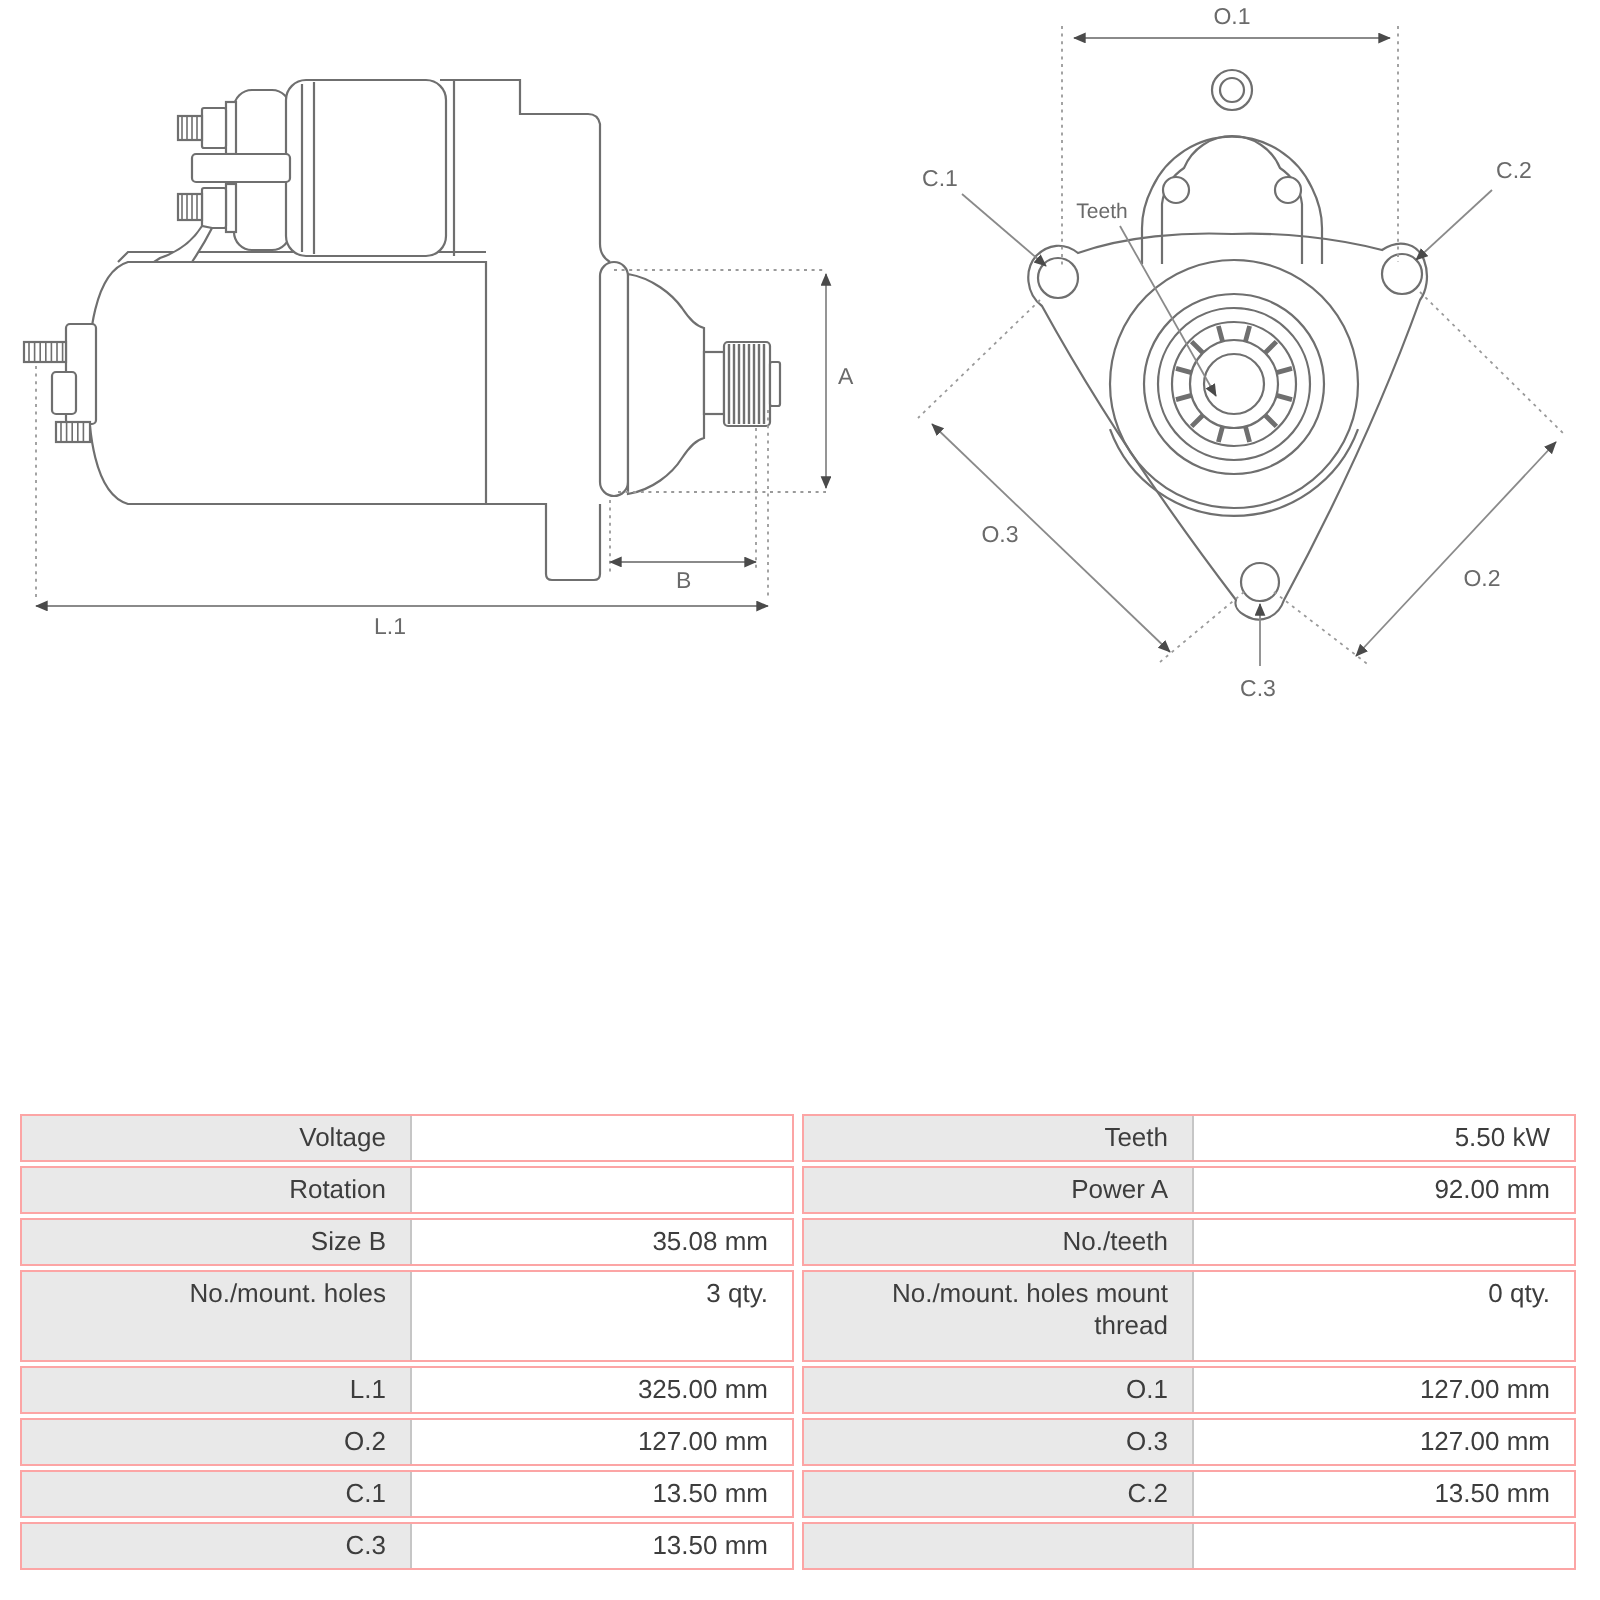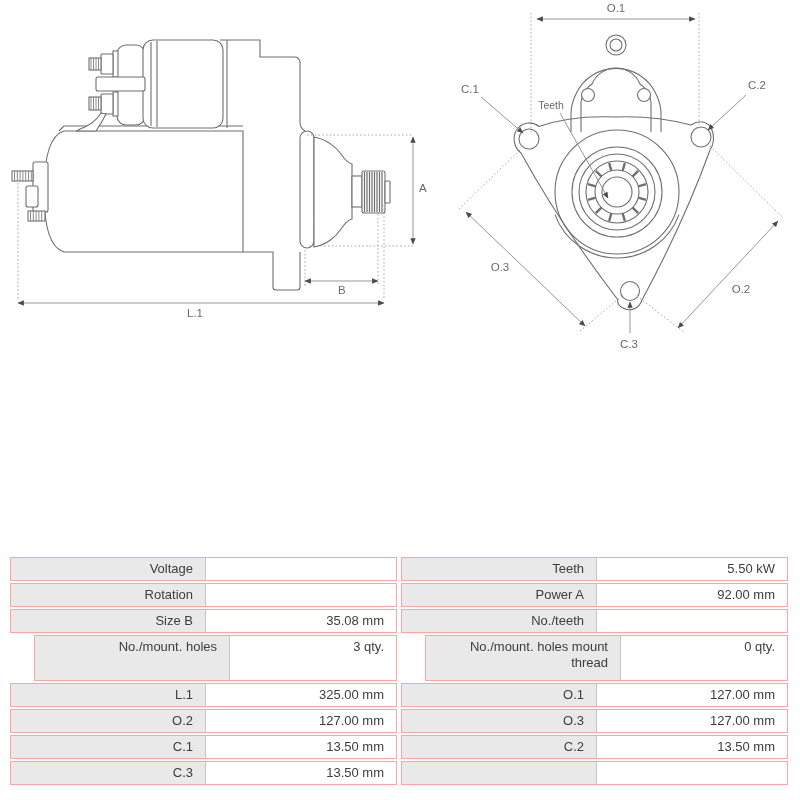--- a/index.html
+++ b/index.html
@@ -7,21 +7,21 @@
         font-family:"Liberation Sans",sans-serif;}
   .diagram-wrap{position:absolute;left:0;top:0;width:800px;height:400px;}
   svg text{font-family:"Liberation Sans",sans-serif;fill:#6a6a6a;}
   .dim-label{font-size:11.5px;}
   .teeth-label{font-size:10.5px;}
 
   
   .spec{position:absolute;left:10px;top:557px;width:778px;display:flex;gap:4px;}
   .half{width:387px;}
   .spec-row{display:flex;height:22px;border:1px solid #fca5a5;margin-bottom:2px;background:#fff;}
-  .spec-row.tall{height:44px;margin-left:24px;}
+  .spec-row.tall{height:44px;}
   .cell{box-sizing:border-box;padding:3px 12px 0 6px;text-align:right;
         font-size:13px;line-height:16px;color:#3d3d3d;overflow:hidden;}
   .cell.label{width:195px;background:#e9e9e9;border-right:1px solid #c6c6c6;}
   .cell.value{flex:1;background:#ffffff;}
 </style>
 </head>
 <body>
 
 <div class="page">
 

